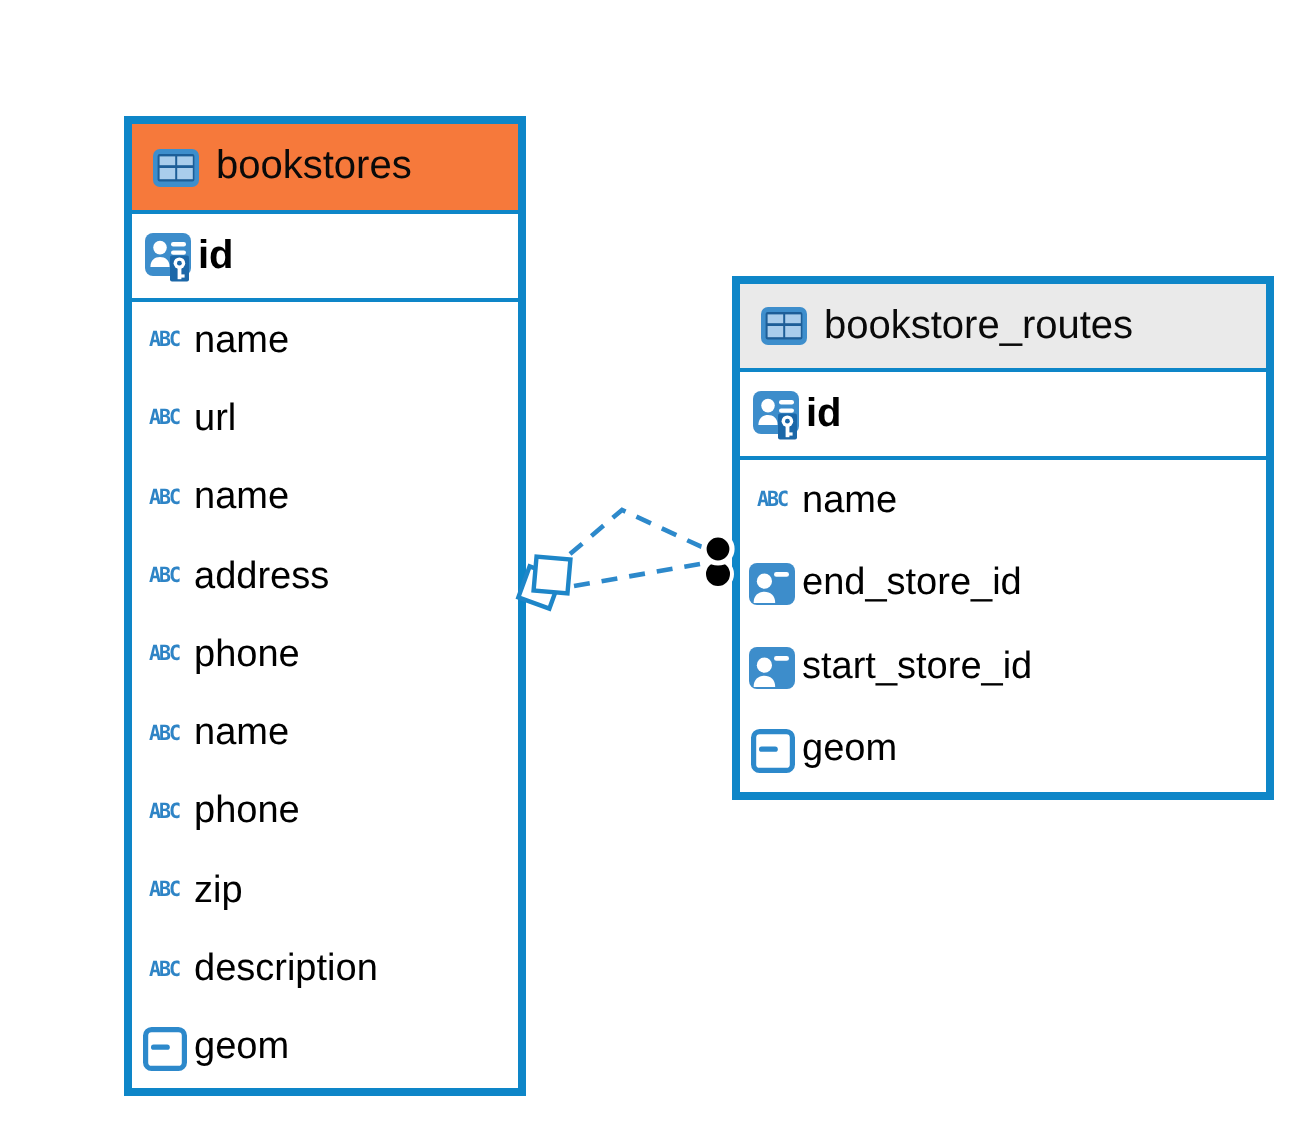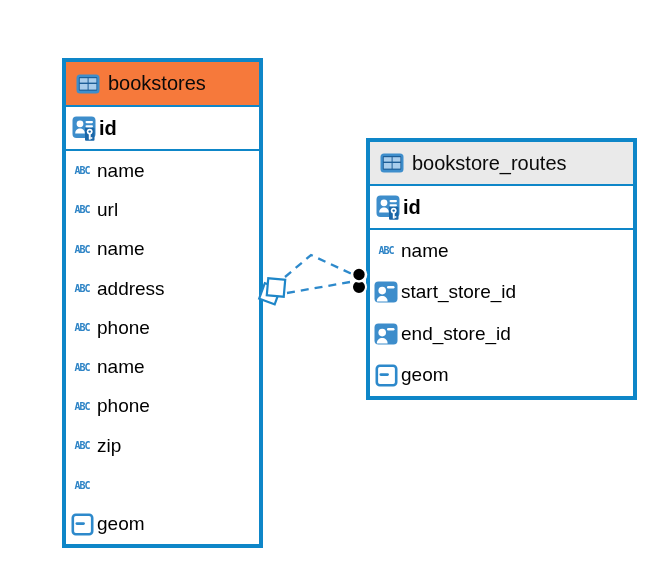--- a/index.html
+++ b/index.html
@@ -156,20 +156,21 @@
         <div class="row">
           <span class="icon-slot">
   <span class="abc">ABC</span>
 </span>
           <span class="col-label">zip</span>
         </div>
         <div class="row">
           <span class="icon-slot">
   <span class="abc">ABC</span>
 </span>
+          <span class="col-label">description</span>
         </div>
         <div class="row">
           <span class="icon-slot">
   <svg width="23" height="23" viewBox="0 0 23 23" aria-hidden="true">
     <rect x="1.8" y="1.8" width="19.4" height="19.4" rx="3" fill="#fff" stroke="#2D89CB" stroke-width="2.6"></rect>
     <line x1="5.8" y1="10.6" x2="12.6" y2="10.6" stroke="#2D89CB" stroke-width="2.6" stroke-linecap="round"></line>
   </svg>
 </span>
           <span class="col-label">geom</span>
         </div>
@@ -216,32 +217,32 @@
         </div>
         <div class="row">
           <span class="icon-slot">
   <svg width="24" height="22" viewBox="0 0 24 22" aria-hidden="true">
     <rect x="0.5" y="0.5" width="23" height="21" rx="4" fill="#3D8DCB"></rect>
     <rect x="13" y="5" width="7.5" height="2.4" rx="1.2" fill="#fff"></rect>
     <circle cx="8.2" cy="9.6" r="3.8" fill="#fff"></circle>
     <path d="M2.8 20.5 c0-3.8 2.5-5.6 5.4-5.6 s5.4 1.8 5.4 5.6 z" fill="#fff"></path>
   </svg>
 </span>
-          <span class="col-label">start_store_id</span>
+          <span class="col-label">end_store_id</span>
         </div>
         <div class="row">
           <span class="icon-slot">
   <svg width="24" height="22" viewBox="0 0 24 22" aria-hidden="true">
     <rect x="0.5" y="0.5" width="23" height="21" rx="4" fill="#3D8DCB"></rect>
     <rect x="13" y="5" width="7.5" height="2.4" rx="1.2" fill="#fff"></rect>
     <circle cx="8.2" cy="9.6" r="3.8" fill="#fff"></circle>
     <path d="M2.8 20.5 c0-3.8 2.5-5.6 5.4-5.6 s5.4 1.8 5.4 5.6 z" fill="#fff"></path>
   </svg>
 </span>
-          <span class="col-label">end_store_id</span>
+          <span class="col-label">start_store_id</span>
         </div>
         <div class="row">
           <span class="icon-slot">
   <svg width="23" height="23" viewBox="0 0 23 23" aria-hidden="true">
     <rect x="1.8" y="1.8" width="19.4" height="19.4" rx="3" fill="#fff" stroke="#2D89CB" stroke-width="2.6"></rect>
     <line x1="5.8" y1="10.6" x2="12.6" y2="10.6" stroke="#2D89CB" stroke-width="2.6" stroke-linecap="round"></line>
   </svg>
 </span>
           <span class="col-label">geom</span>
         </div>

